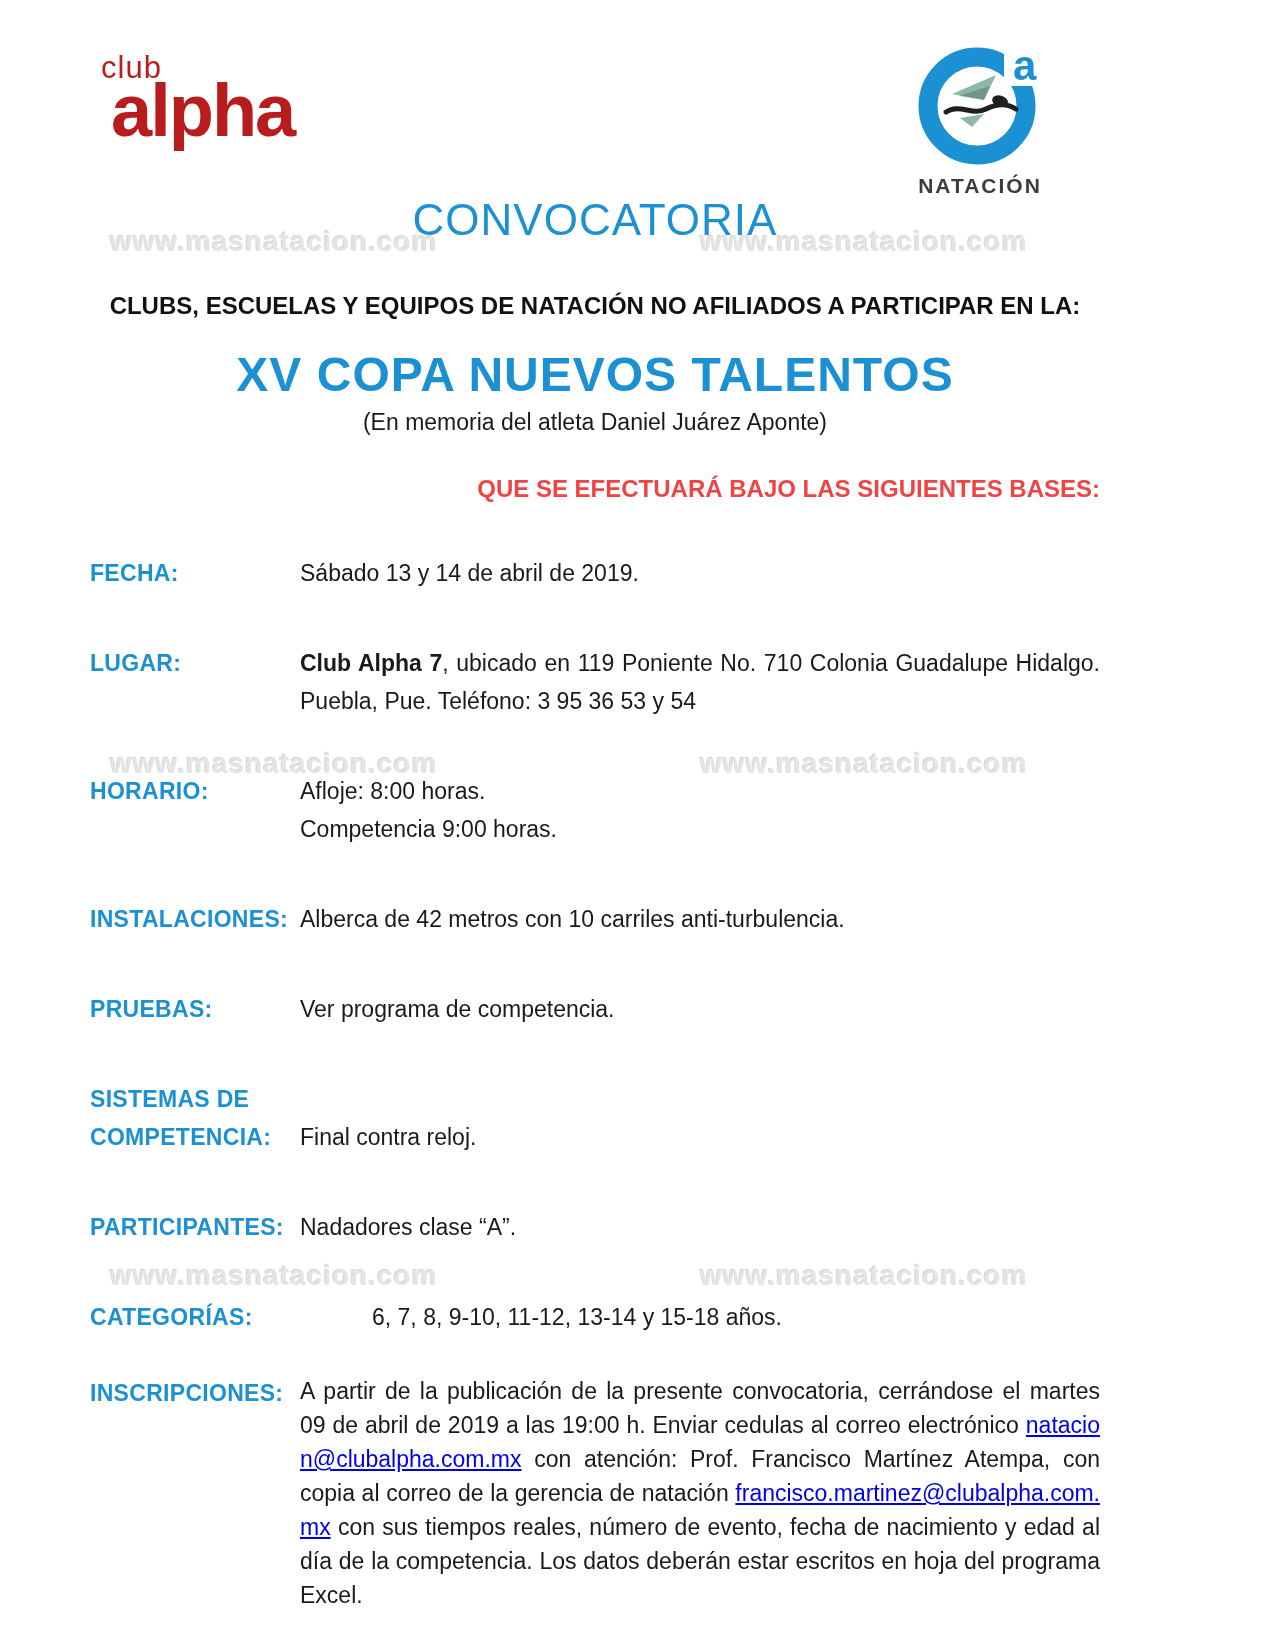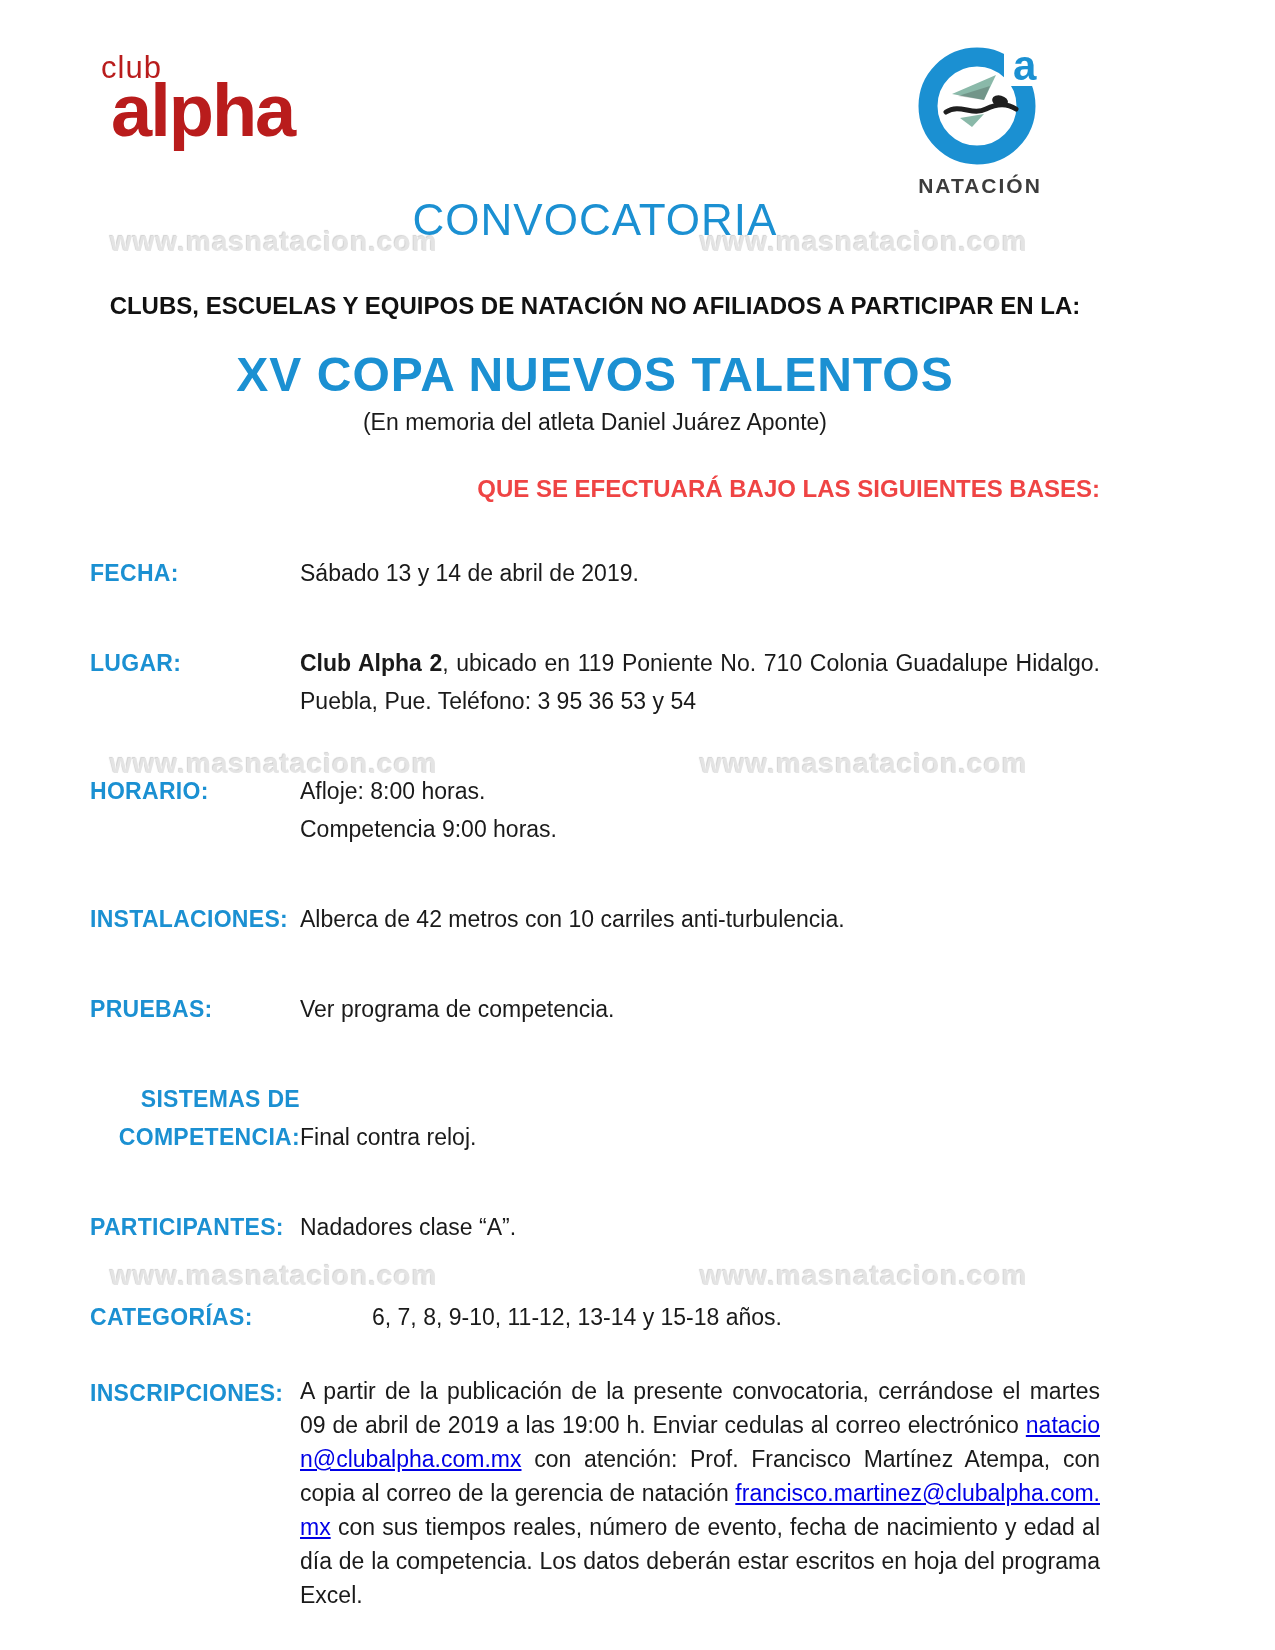--- a/index.html
+++ b/index.html
@@ -92,21 +92,21 @@
   
   .rows { margin-top:50px; }
   .row { display:flex; margin-bottom:52px; }
   .row:last-child { margin-bottom:0; }
   .row-label {
     flex:none; width:210px;
     color:#1b90d2; font-weight:bold;
     font-size:23px; line-height:38px;
     letter-spacing:0.3px;
   }
-  .row-label span { display:block;text-align:right; }
+  .row-label span { display:block; }
   .row-value {
     flex:1;
     font-size:23px; line-height:38px;
     color:#1a1a1a;
   }
   .row-value.justify { text-align:justify; }
   .row-sistemas { align-items:flex-end; }
   .row-categorias { margin-bottom:38px; }
   .row-categorias .row-value { padding-left:72px; }
   .row-inscripciones .row-value { line-height:34px; text-align:justify; }
@@ -162,21 +162,21 @@
 
     <div class="rows">
 
       <div class="row">
         <div class="row-label">FECHA:</div>
         <div class="row-value">Sábado 13 y 14 de abril de 2019.</div>
       </div>
 
       <div class="row">
         <div class="row-label">LUGAR:</div>
-        <div class="row-value justify"><span class="bold-inline">Club Alpha 2</span><span>, ubicado en 119 Poniente No. 710 Colonia Guadalupe Hidalgo. Puebla, Pue. Teléfono: 3 95 36 53 y 54</span></div>
+        <div class="row-value justify"><span class="bold-inline">Club Alpha 7</span><span>, ubicado en 119 Poniente No. 710 Colonia Guadalupe Hidalgo. Puebla, Pue. Teléfono: 3 95 36 53 y 54</span></div>
       </div>
 
       <div class="row">
         <div class="row-label">HORARIO:</div>
         <div class="row-value">
           <span style="display:block">Afloje: 8:00 horas.</span>
           <span style="display:block">Competencia 9:00 horas.</span>
         </div>
       </div>
 

